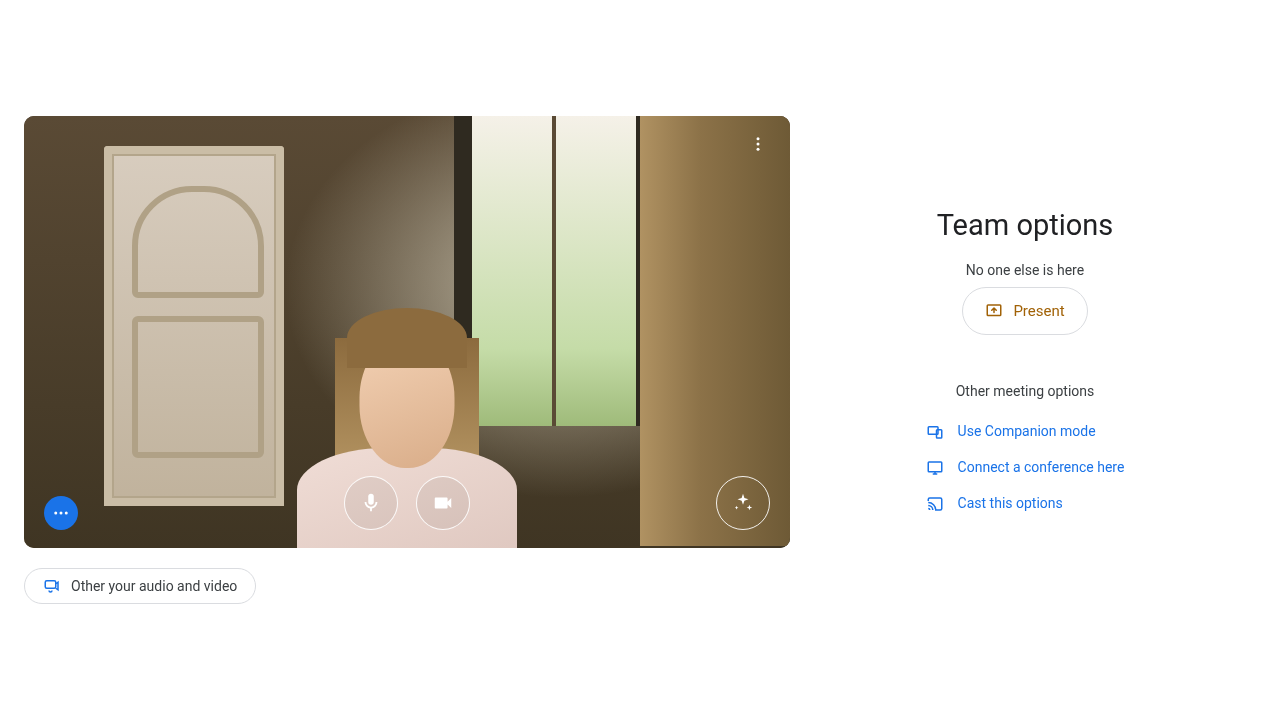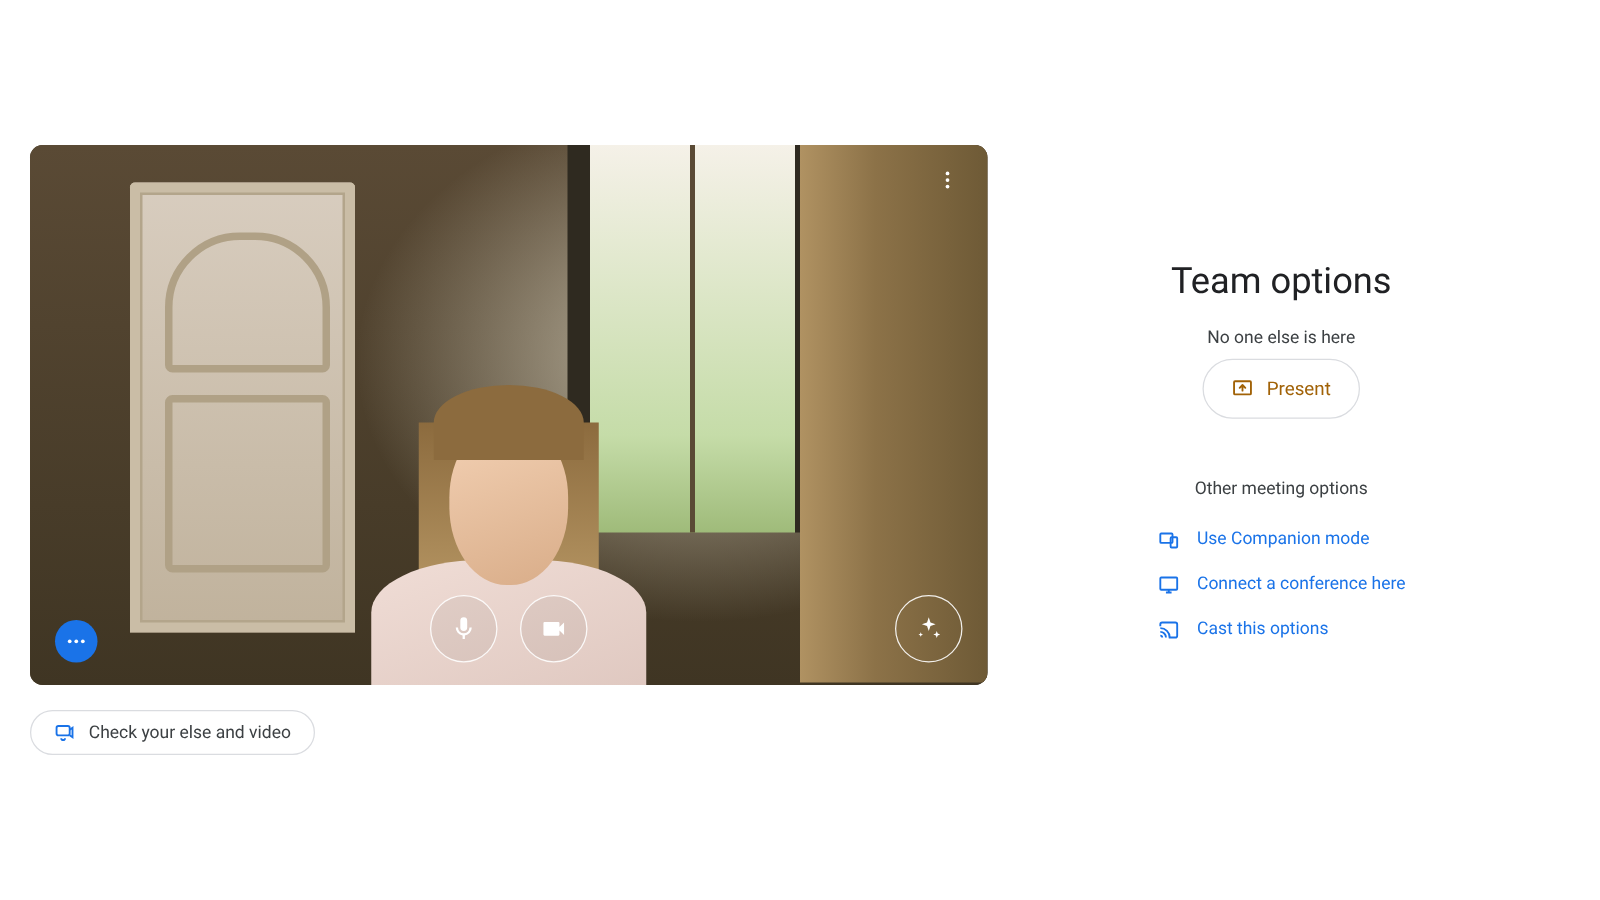--- a/index.html
+++ b/index.html
@@ -348,21 +348,21 @@
           </svg>
       </div>
     </div>
 
     <div class="check-av">
       <svg width="18" height="18" viewBox="0 0 24 24" fill="none" stroke="currentColor" stroke-width="2">
           <rect x="3" y="5" width="14" height="10" rx="2"></rect>
           <path d="M17 9l3-2v10l-3-2"></path>
           <path d="M8 18a2 2 0 1 0 4 0"></path>
         </svg>
-      <span>Check your else and video</span>
+      <span>Other your audio and video</span>
     </div>
   </div>
 
   <div class="right-panel">
     <div class="meeting-title">Team options</div>
     <div class="presence-text">No one else is here</div>
 
     <div class="cta-row">
       <button class="present-btn">
         <svg width="18" height="18" viewBox="0 0 24 24" fill="none" stroke="currentColor" stroke-width="2">

